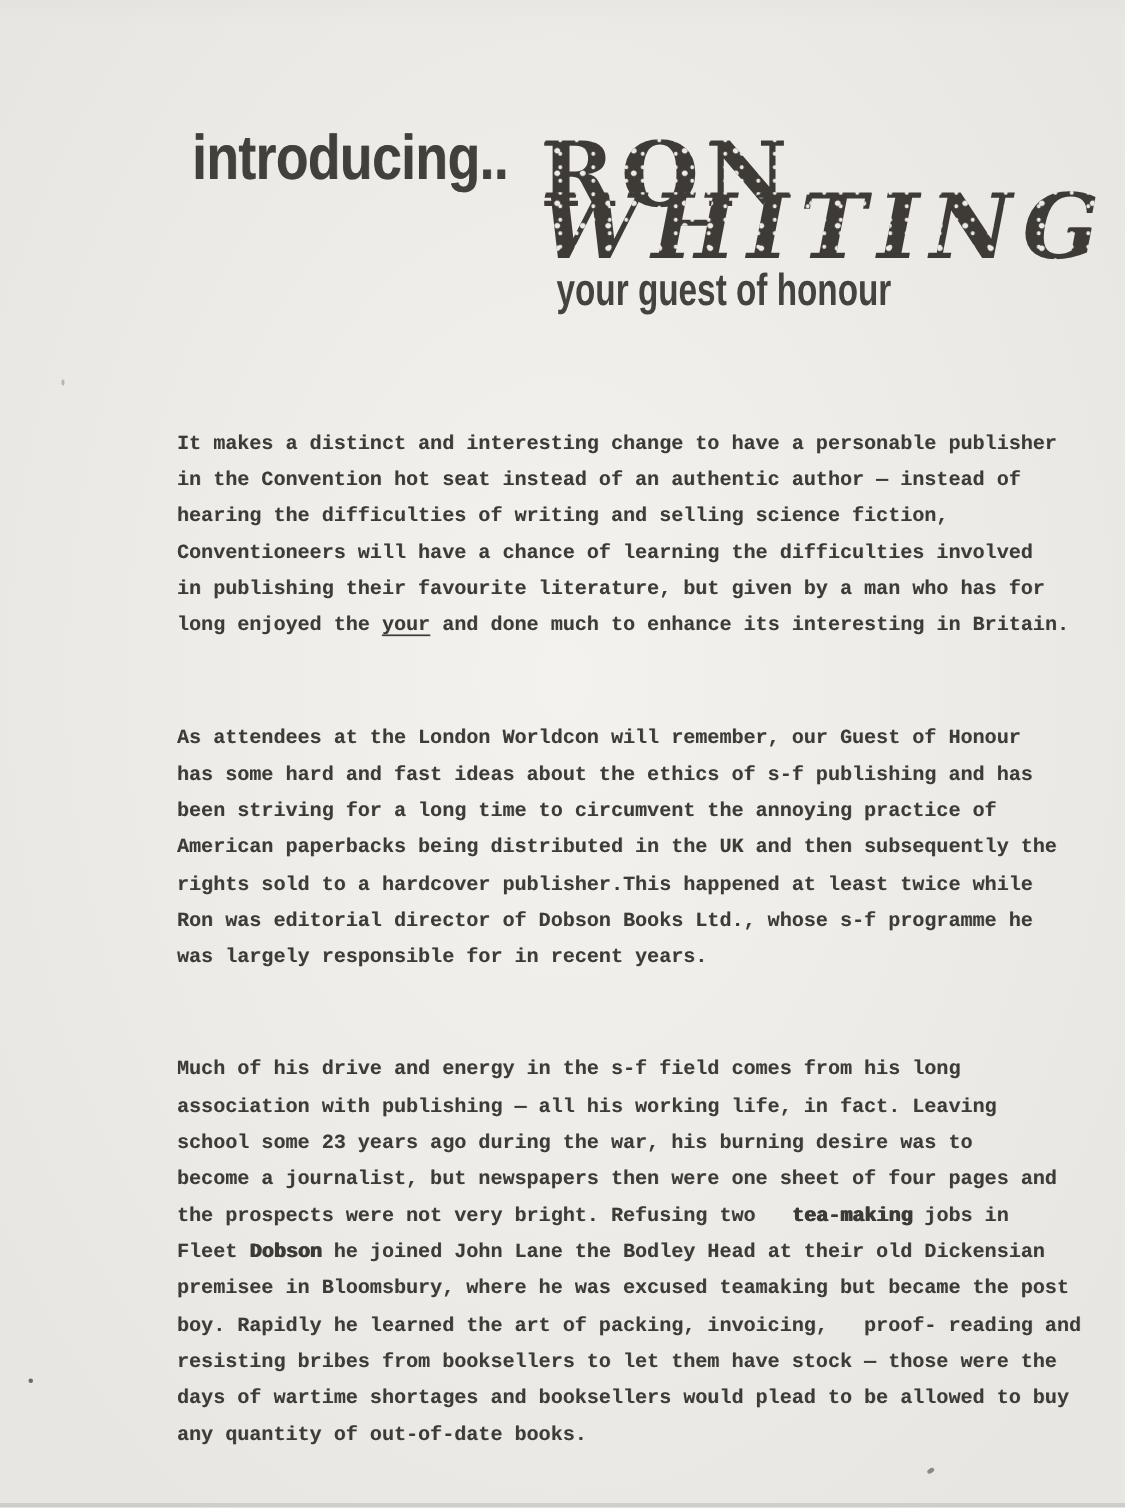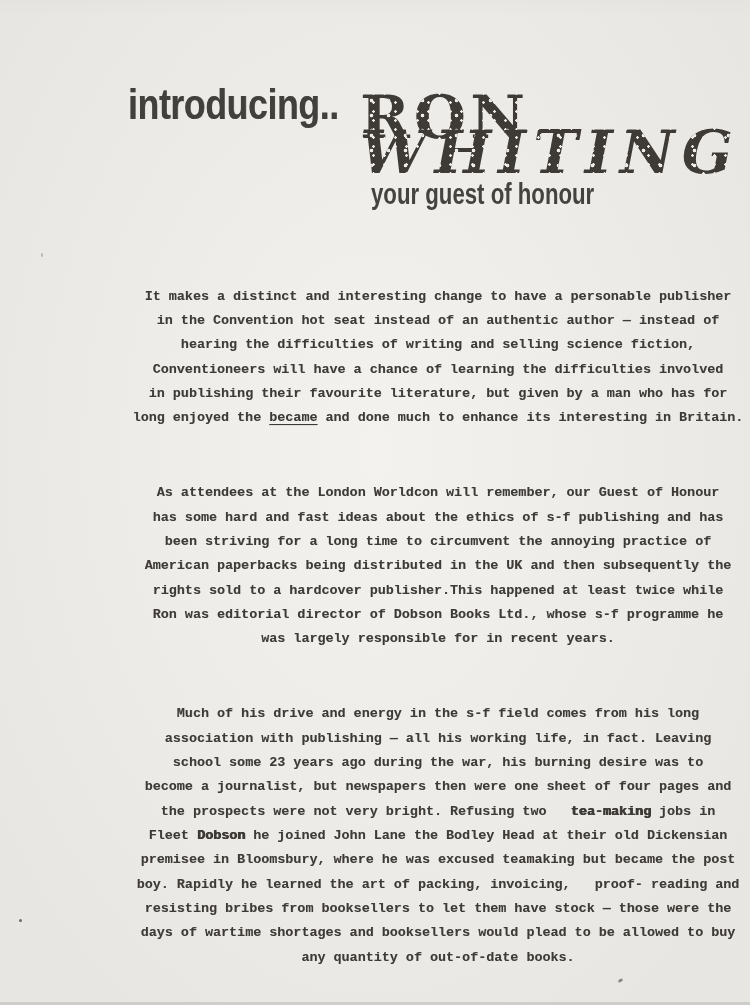--- a/index.html
+++ b/index.html
@@ -9,21 +9,20 @@
     background: #edebe7;
     font-family: "Liberation Sans", sans-serif;
     overflow: hidden;
   }
   .page {
     position: absolute; inset: 0;
     background:
       linear-gradient(to bottom, rgba(0,0,0,0.015) 0, rgba(0,0,0,0) 18px),
       radial-gradient(ellipse at 50% 45%, rgba(255,255,255,0.35) 0%, rgba(0,0,0,0.02) 85%),
       #edebe7;
-    text-align: center;
   }
   .page::after { 
     content: ""; position: absolute; left: 0; right: 0; bottom: 0; height: 3px;
     background: rgba(90,88,84,0.18);
   }
 
   
   .intro {
     position: absolute; left: 128px; top: 81px;
     font-size: 42px; font-weight: bold; letter-spacing: -0.5px;
@@ -89,21 +88,21 @@
     <div class="ornate name2">WHITING</div>
     <div class="subtitle">your guest of honour</div>
   </div>
 
   <div class="bodytext">
     <p><span>It makes a distinct and interesting change to have a personable publisher
 in the Convention hot seat instead of an authentic author — instead of
 hearing the difficulties of writing and selling science fiction,
 Conventioneers will have a chance of learning the difficulties involved
 in publishing their favourite literature, but given by a man who has for
-long enjoyed the </span><span class="u">became</span><span> and done much to enhance its interesting in Britain.</span></p>
+long enjoyed the </span><span class="u">your</span><span> and done much to enhance its interesting in Britain.</span></p>
     <p><span>As attendees at the London Worldcon will remember, our Guest of Honour
 has some hard and fast ideas about the ethics of s-f publishing and has
 been striving for a long time to circumvent the annoying practice of
 American paperbacks being distributed in the UK and then subsequently the
 rights sold to a hardcover publisher.This happened at least twice while
 Ron was editorial director of Dobson Books Ltd., whose s-f programme he
 was largely responsible for in recent years.</span></p>
     <p><span>Much of his drive and energy in the s-f field comes from his long
 association with publishing — all his working life, in fact. Leaving
 school some 23 years ago during the war, his burning desire was to

